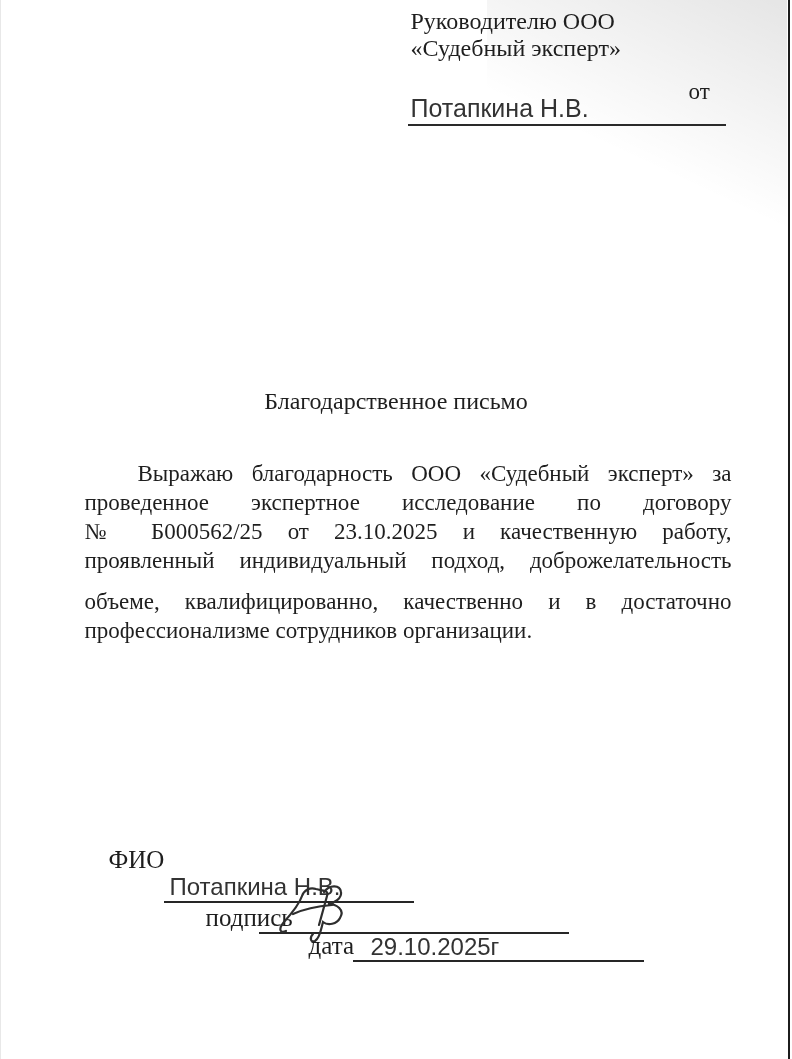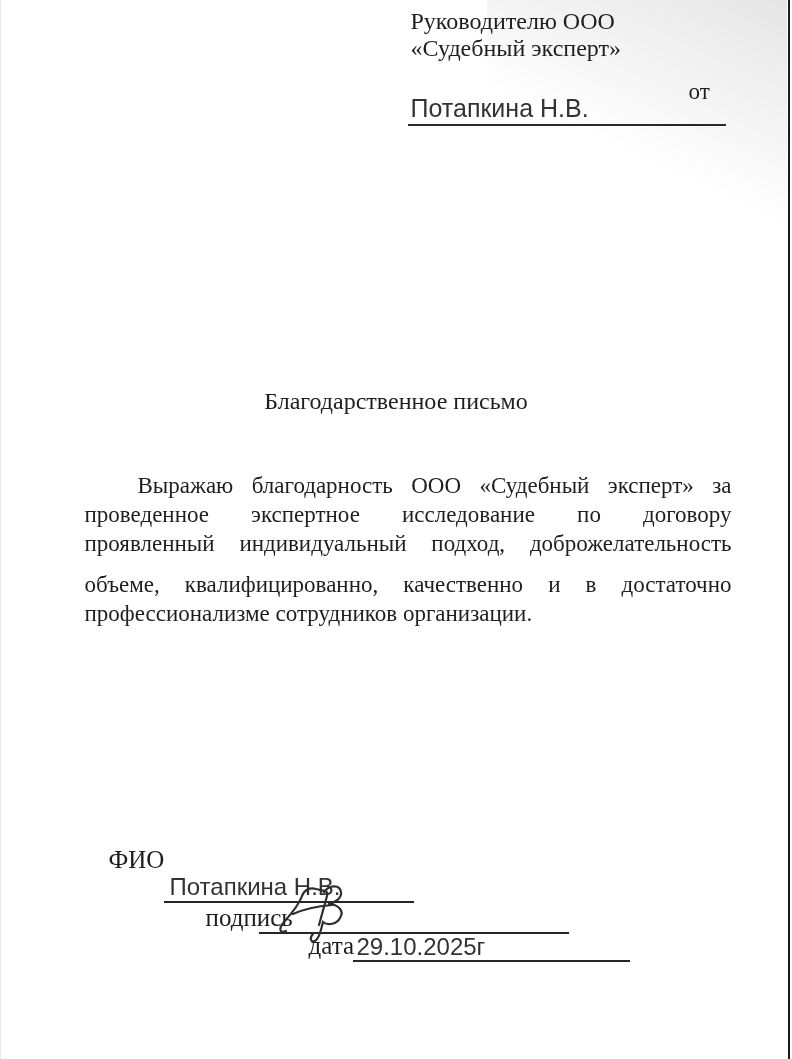--- a/index.html
+++ b/index.html
@@ -25,21 +25,21 @@
     border-bottom:2px solid #2a2a2a;
     font-family:"Liberation Sans","DejaVu Sans",sans-serif;
     font-size:25px;color:#333;padding-left:3px;
   }
   
   .title{
     position:absolute;left:0;right:0;top:388px;text-align:center;
     box-sizing:border-box;font-size:24px;
   }
   
-  .body{position:absolute;left:84px;top:459px;width:647px;font-size:23px;margin-top:12px;}
+  .body{position:absolute;left:84px;top:459px;width:647px;font-size:23px;}
   .para{margin:0 0 12px 0;}
   .ln{text-align:justify;line-height:29px;}
   .jl{text-align-last:justify;}
   .first{text-indent:53px;}
   
   .label{position:absolute;font-size:25px;}
   .u-field{
     position:absolute;border-bottom:2px solid #262626;
     font-family:"Liberation Sans","DejaVu Sans",sans-serif;
     font-size:24px;color:#333;
@@ -61,20 +61,21 @@
   </div>
   <div class="from-label">от</div>
   <div class="from-field">Потапкина Н.В.</div>
 
   <div class="title">Благодарственное письмо</div>
 
   <div class="body">
     <div class="para">
       <div class="ln jl first">Выражаю благодарность ООО «Судебный эксперт» за</div>
       <div class="ln jl">проведенное экспертное исследование по договору</div>
+      <div class="ln jl">№ Б000562/25 от 23.10.2025 и качественную работу,</div>
       <div class="ln jl">проявленный индивидуальный подход, доброжелательность</div>
     </div>
     <div class="para">
       <div class="ln jl">объеме, квалифицированно, качественно и в достаточно</div>
       <div class="ln">профессионализме сотрудников организации.</div>
     </div>
   </div>
 
   <div class="label" style="left:108px;top:846px;">ФИО</div>
   <div class="u-field" style="left:163px;top:873px;width:244px;height:28px;padding-left:6px;">Потапкина Н.В.</div>
@@ -82,15 +83,15 @@
   <div class="label" style="left:205px;top:904px;">подпись</div>
   <div class="u-field" style="left:258px;top:906px;width:310px;height:26px;"></div>
 
   <svg class="sig-svg" width="82" height="68" viewBox="0 0 82 68">
     <path d="M7 48 c-6 3 -8 -2 -2 -9 c8 -9 15 -17 18 -26 c2 -6 8 -9 14 -7 c7 2 13 1 11 7 l-8 29"></path>
     <path d="M14 31 c11 -5 27 -8 39 -9"></path>
     <path d="M45 9 c6 -8 16 -7 17 0 c1 6 -6 11 -13 12 c9 0 17 6 12 14 c-3 6 -12 8 -17 4 c-2 7 -3 16 -8 19 c-4 2 -6 -3 -2 -7"></path>
   </svg>
 
   <div class="label" style="left:308px;top:932px;">дата</div>
-  <div class="u-field" style="left:352px;top:933px;width:273px;height:27px;padding-left:4px;">29.10.2025г</div>
+  <div class="u-field" style="left:352px;top:933px;width:273px;height:27px;padding-left:18px;">29.10.2025г</div>
 
 </div>
 
 </body></html>

